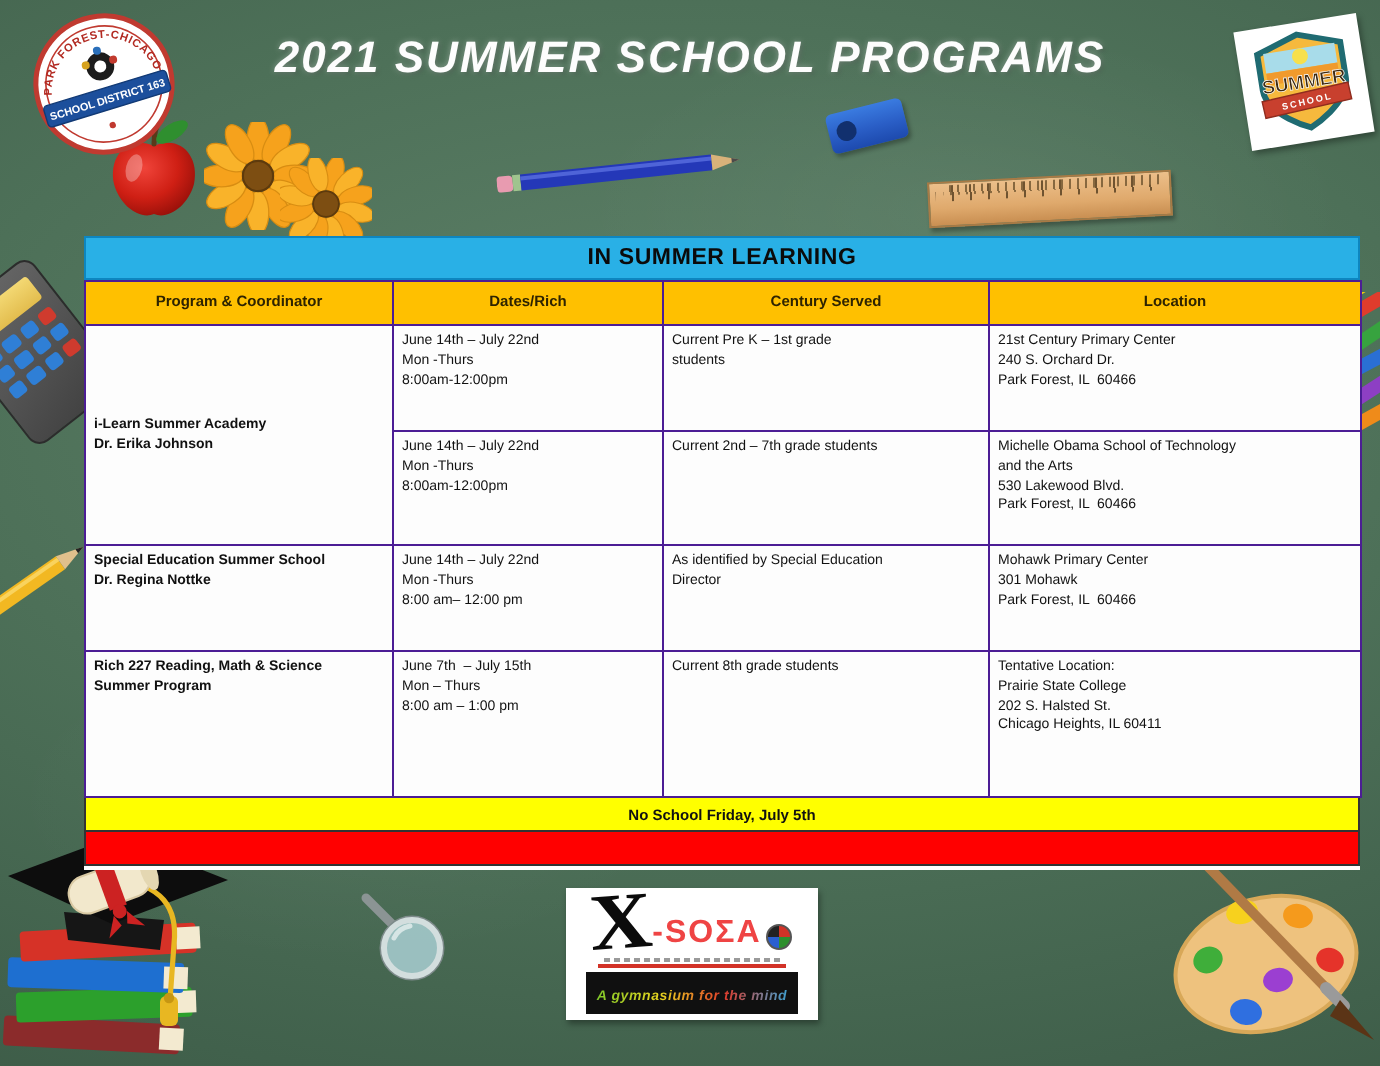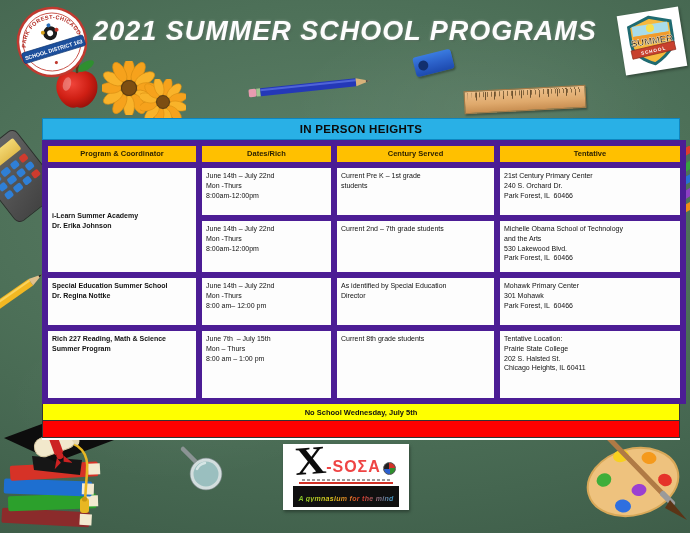--- a/index.html
+++ b/index.html
@@ -10,30 +10,30 @@
     background:
       radial-gradient(ellipse 130% 90% at 50% 38%, #5e8168 0%, #4d7058 42%, #41614c 72%, #37533f 100%);
   }
   .stage::before { content:""; position:absolute; inset:0;
     background: radial-gradient(ellipse 40% 25% at 70% 20%, rgba(255,255,255,.05), transparent 70%),
                 radial-gradient(ellipse 35% 22% at 25% 75%, rgba(255,255,255,.04), transparent 70%);
     pointer-events:none; }
 
   
   .title { position:absolute; top:16px; left:0; width:100%; text-align:center; z-index:3;
-    color:#fdfdfd; font-size:27px; font-weight:bold; font-style:italic; letter-spacing:1px;
+    color:#fdfdfd; font-size:22px; font-weight:bold; font-style:italic; letter-spacing:1px;
     text-shadow:0 0 3px rgba(255,255,255,.35), 1px 1px 2px rgba(0,0,0,.25); }
 
   
   .table-wrap { position:absolute; left:42px; top:118px; width:638px; z-index:2; }
   .section-header { height:22px; background:#29b0e6; border:1px solid #0d86c0;
     display:flex; align-items:center; justify-content:center;
     font-weight:bold; font-size:11.5px; color:#0b0b0b; letter-spacing:.3px; }
   table.grid { width:100%; border-collapse:collapse; table-layout:fixed; background:#fdfdfd; }
-  .grid th, .grid td { border:6px solid #4c1d95; font-size:7px; line-height:1.4;
+  .grid th, .grid td { border:1px solid #4c1d95; font-size:7px; line-height:1.4;
     vertical-align:top; padding:3px 4px 2px 4px; white-space:pre-wrap; overflow:hidden; color:#111; }
   .grid th { background:#ffc000; color:#2e2300; font-weight:bold; font-size:7.5px;
     text-align:center; vertical-align:middle; padding:2px; height:22px; }
   td.prog { font-weight:bold; }
   td.mid { vertical-align:middle; }
   tr.rA  { height:53px; }
   tr.rB  { height:57px; }
   tr.r2  { height:53px; }
   tr.r3  { height:73px; }
   .notice { height:17px; background:#ffff00; border:1px solid #333; border-top:none;
@@ -349,34 +349,34 @@
       <span class="xsoca-head"></span>
     </div>
     <div class="xsoca-fineprint"></div>
     <div class="xsoca-redline"></div>
     <div class="xsoca-strip">
       <span class="xsoca-tagline">A gymnasium for the mind</span>
     </div>
   </div>
 
   <div class="table-wrap">
-    <div class="section-header">IN PERSON HEIGHTS</div>
+    <div class="section-header">IN SUMMER LEARNING</div>
     <table class="grid">
       <colgroup>
           <col style="width:154px">
           <col style="width:135px">
           <col style="width:163px">
           <col style="width:186px">
         </colgroup>
       <tbody>
           <tr>
         <th>Program &amp; Coordinator</th>
         <th>Dates/Rich</th>
         <th>Century Served</th>
-        <th>Tentative</th>
+        <th>Location</th>
       </tr>
       <tr class="rA">
         <td class="prog mid" rowspan="2">i-Learn Summer Academy
 Dr. Erika Johnson</td>
         <td>June 14th – July 22nd
 Mon -Thurs
 8:00am-12:00pm</td>
         <td>Current Pre K – 1st grade
 students</td>
         <td>21st Century Primary Center
@@ -412,18 +412,18 @@
 Mon – Thurs
 8:00 am – 1:00 pm</td>
         <td>Current 8th grade students</td>
         <td>Tentative Location:
 Prairie State College
 202 S. Halsted St.
 Chicago Heights, IL 60411</td>
       </tr>
     </tbody>
       </table>
-    <div class="notice">No School Wednesday, July 5th</div>
+    <div class="notice">No School Friday, July 5th</div>
     <div class="stripe-red"></div>
     <div class="stripe-white"></div>
   </div>
 
 </div>
 
 </body></html>

